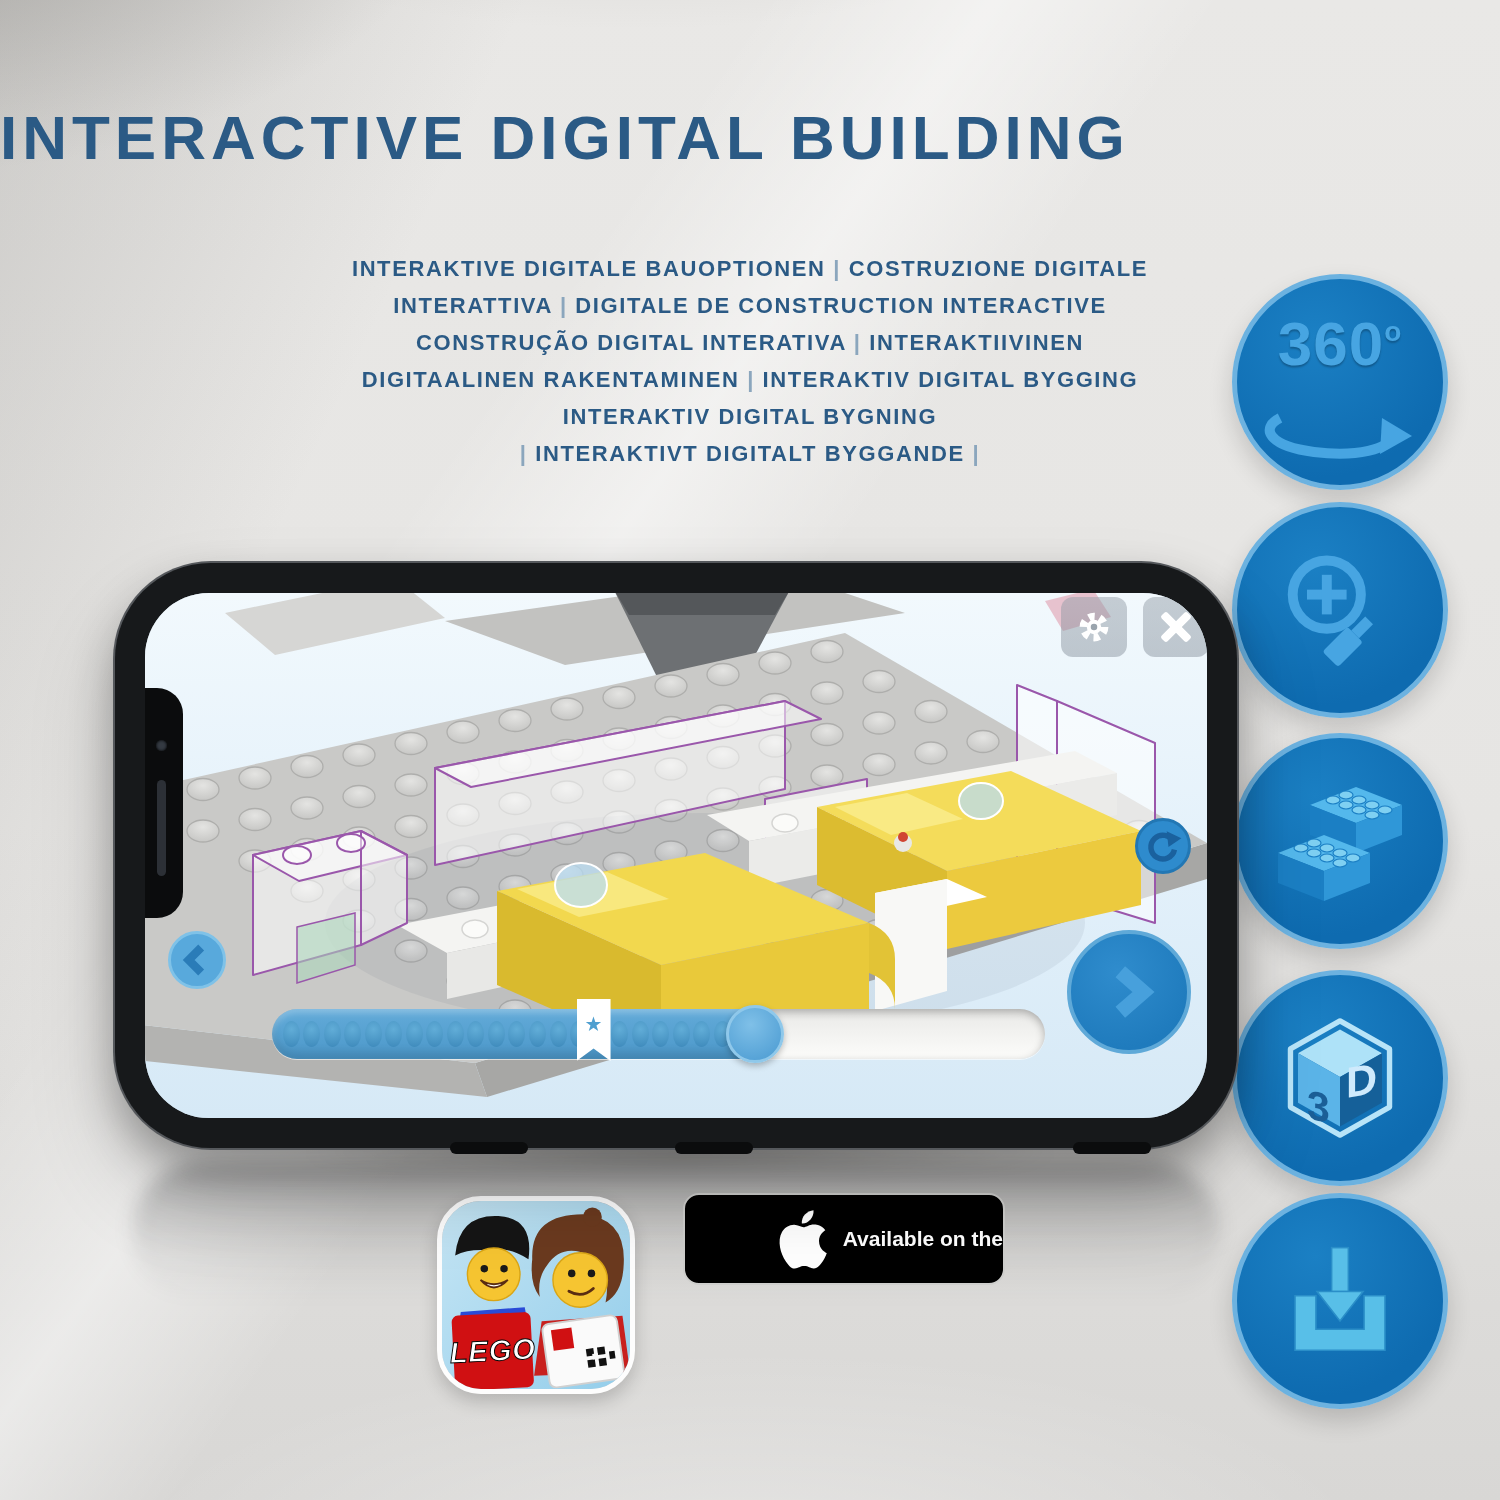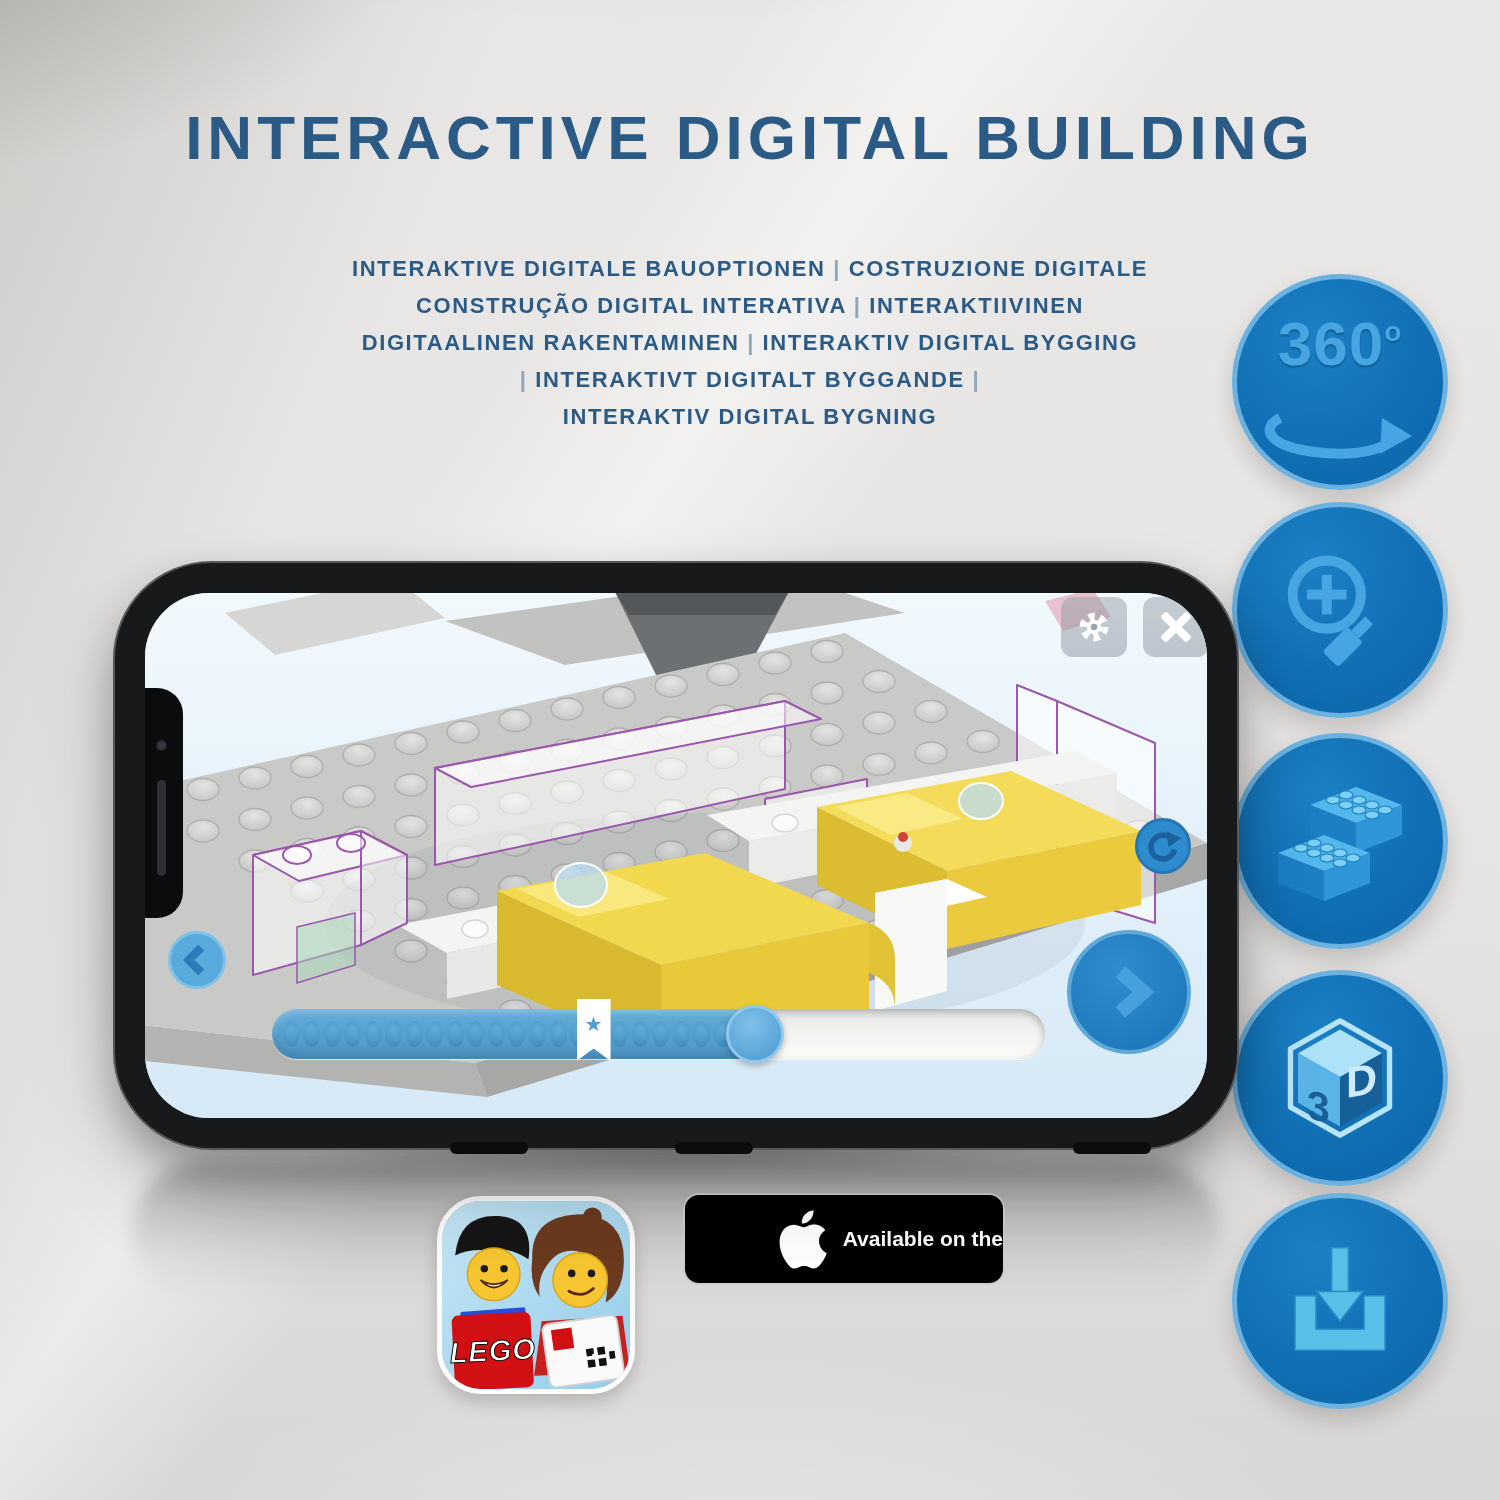--- a/index.html
+++ b/index.html
@@ -6,21 +6,21 @@
   .stage{position:relative;width:1500px;height:1500px;overflow:hidden;
     font-family:"Liberation Sans",sans-serif;
     background:linear-gradient(180deg,#e9e8e6 0%,#e6e5e3 55%,#d8d7d5 100%);}
   .bg-marble{position:absolute;inset:0;background:
     radial-gradient(900px 520px at -6% -10%, rgba(120,118,114,0.50), rgba(120,118,114,0) 62%),
     linear-gradient(115deg, rgba(140,138,134,0.30) 0%, rgba(140,138,134,0) 24%),
     radial-gradient(760px 300px at 42% -12%, rgba(150,148,144,0.28), transparent 70%),
     linear-gradient(125deg, transparent 30%, rgba(255,255,255,0.45) 39%, transparent 48%),
     radial-gradient(900px 300px at 50% 104%, rgba(255,255,255,0.35), transparent 70%);}
   
-  .title{position:absolute;top:102px;left:0;width:100%;text-align:center;
+  .title{position:absolute;top:102px;left:0;width:100%;
     font-size:62px;font-weight:800;letter-spacing:5px;color:#2b5a85;}
   .subtitle{position:absolute;top:250px;left:220px;width:1060px;text-align:center;
     font-size:22px;font-weight:800;letter-spacing:1.6px;color:#2b5a85;line-height:37px;}
   .pipe{color:#8ba6bd;font-weight:600;}
   
   .badge{position:absolute;left:1232px;width:216px;height:216px;border-radius:50%;
     box-sizing:border-box;border:5px solid #6cb2e0;
     background:radial-gradient(circle at 38% 28%, #1b80c4, #0e6bb0 72%);
     box-shadow:0 12px 24px rgba(0,0,0,0.16);
     display:flex;flex-direction:column;align-items:center;justify-content:center;z-index:4;gap:45px;}
@@ -88,24 +88,25 @@
 </style>
 </head>
 <body>
 
 <div class="stage">
   <div class="bg-marble"></div>
 
   <div class="title">INTERACTIVE DIGITAL BUILDING</div>
   <div class="subtitle">
     <div>INTERAKTIVE DIGITALE BAUOPTIONEN <span class="pipe">|</span> COSTRUZIONE DIGITALE</div>
+    <div>INTERATTIVA <span class="pipe">|</span> DIGITALE DE CONSTRUCTION INTERACTIVE</div>
     <div>CONSTRUÇÃO DIGITAL INTERATIVA <span class="pipe">|</span> INTERAKTIIVINEN</div>
     <div>DIGITAALINEN RAKENTAMINEN <span class="pipe">|</span> INTERAKTIV DIGITAL BYGGING</div>
+    <div>INTERAKTIV DIGITAL BYGNING</div>
     <div><span class="pipe">|</span> INTERAKTIVT DIGITALT BYGGANDE <span class="pipe">|</span></div>
-    <div>INTERAKTIV DIGITAL BYGNING</div>
   </div>
 
   <div class="badge" style="top:274px;">
     <div class="b360-label"><span>360</span><sup>o</sup></div>
     <svg width="160" height="50" viewBox="0 0 160 50" style="margin-top:-6px;">
       <path d="M20,6 C0,16 8,34 54,40 C96,45 130,38 134,22" fill="none" stroke="#47a5e2" stroke-width="10"></path>
       <polygon points="122,6 152,24 120,42" fill="#47a5e2"></polygon>
     </svg>
   </div>
 

